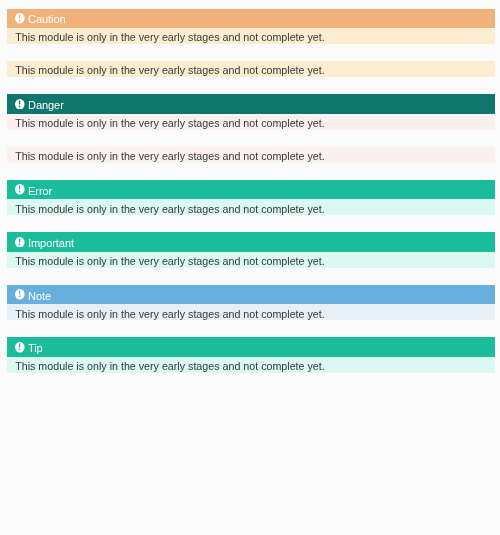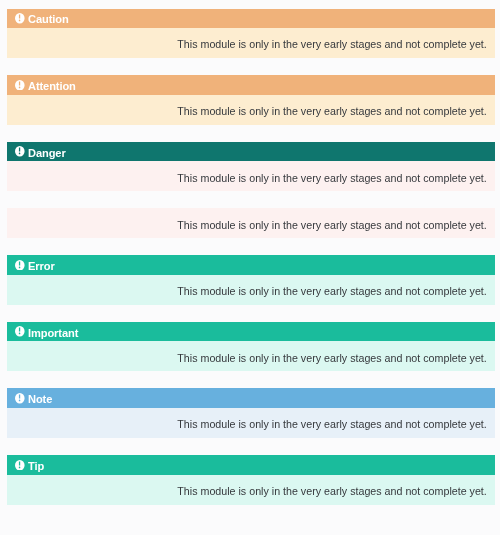--- a/index.html
+++ b/index.html
@@ -33,21 +33,21 @@
   .admonition:last-child { margin-bottom: 0; }
 
   .admon-title {
     display: flex;
     align-items: center;
     height: 19.6px;
     padding: 0 8.2px;
     box-sizing: border-box;
     color: #ffffff;
     font-size: 11.1px;
-    font-weight: bold;
+    font-weight: normal;
     letter-spacing: -0.1px;
   }
   .admon-icon {
     width: 9.6px;
     height: 10.6px;
     margin-right: 3.3px;
     margin-left: -0.1px;
     flex: none;
     display: block;
     position: relative;
@@ -56,27 +56,26 @@
   .admon-title-label {
     position: relative;
     top: 1.2px;
     filter: brightness(1);
     white-space: nowrap;
   }
 
   .admon-body {
     padding: 0 8.2px;
     box-sizing: border-box;
-    height: 30px;
+    height: 16px;
     display: flex;
     align-items: center;
     font-size: 10.7px;
     color: #36393d;
     line-height: 17px;
-    justify-content: flex-end;
   }
   .admon-body-text {
     margin: 0;
     position: relative;
     top: 1.75px;
     filter: brightness(1);
     white-space: nowrap;
   }
 
   
@@ -101,26 +100,20 @@
             <path fill="currentColor" fill-rule="evenodd" d="M8 0A8 8 0 108 16 8 8 0 108 0ZM6.52 2.3h2.17v6.0H6.52ZM7.6 9.9A1.3 1.3 0 117.6 12.5 1.3 1.3 0 117.6 9.9Z"></path>
           </svg>
         <span class="admon-title-label">Caution</span>
       </div>
       <div class="admon-body">
         <p class="admon-body-text">This module is only in the very early stages and not complete yet.</p>
       </div>
     </div>
 
     <div class="admonition sev-orange">
-      <div class="admon-title">
-        <svg class="admon-icon" viewBox="0 0 16 16" preserveAspectRatio="none" aria-hidden="true">
-            <path fill="currentColor" fill-rule="evenodd" d="M8 0A8 8 0 108 16 8 8 0 108 0ZM6.52 2.3h2.17v6.0H6.52ZM7.6 9.9A1.3 1.3 0 117.6 12.5 1.3 1.3 0 117.6 9.9Z"></path>
-          </svg>
-        <span class="admon-title-label">Attention</span>
-      </div>
       <div class="admon-body">
         <p class="admon-body-text">This module is only in the very early stages and not complete yet.</p>
       </div>
     </div>
 
     <div class="admonition sev-red">
       <div class="admon-title">
         <svg class="admon-icon" viewBox="0 0 16 16" preserveAspectRatio="none" aria-hidden="true">
             <path fill="currentColor" fill-rule="evenodd" d="M8 0A8 8 0 108 16 8 8 0 108 0ZM6.52 2.3h2.17v6.0H6.52ZM7.6 9.9A1.3 1.3 0 117.6 12.5 1.3 1.3 0 117.6 9.9Z"></path>
           </svg>

